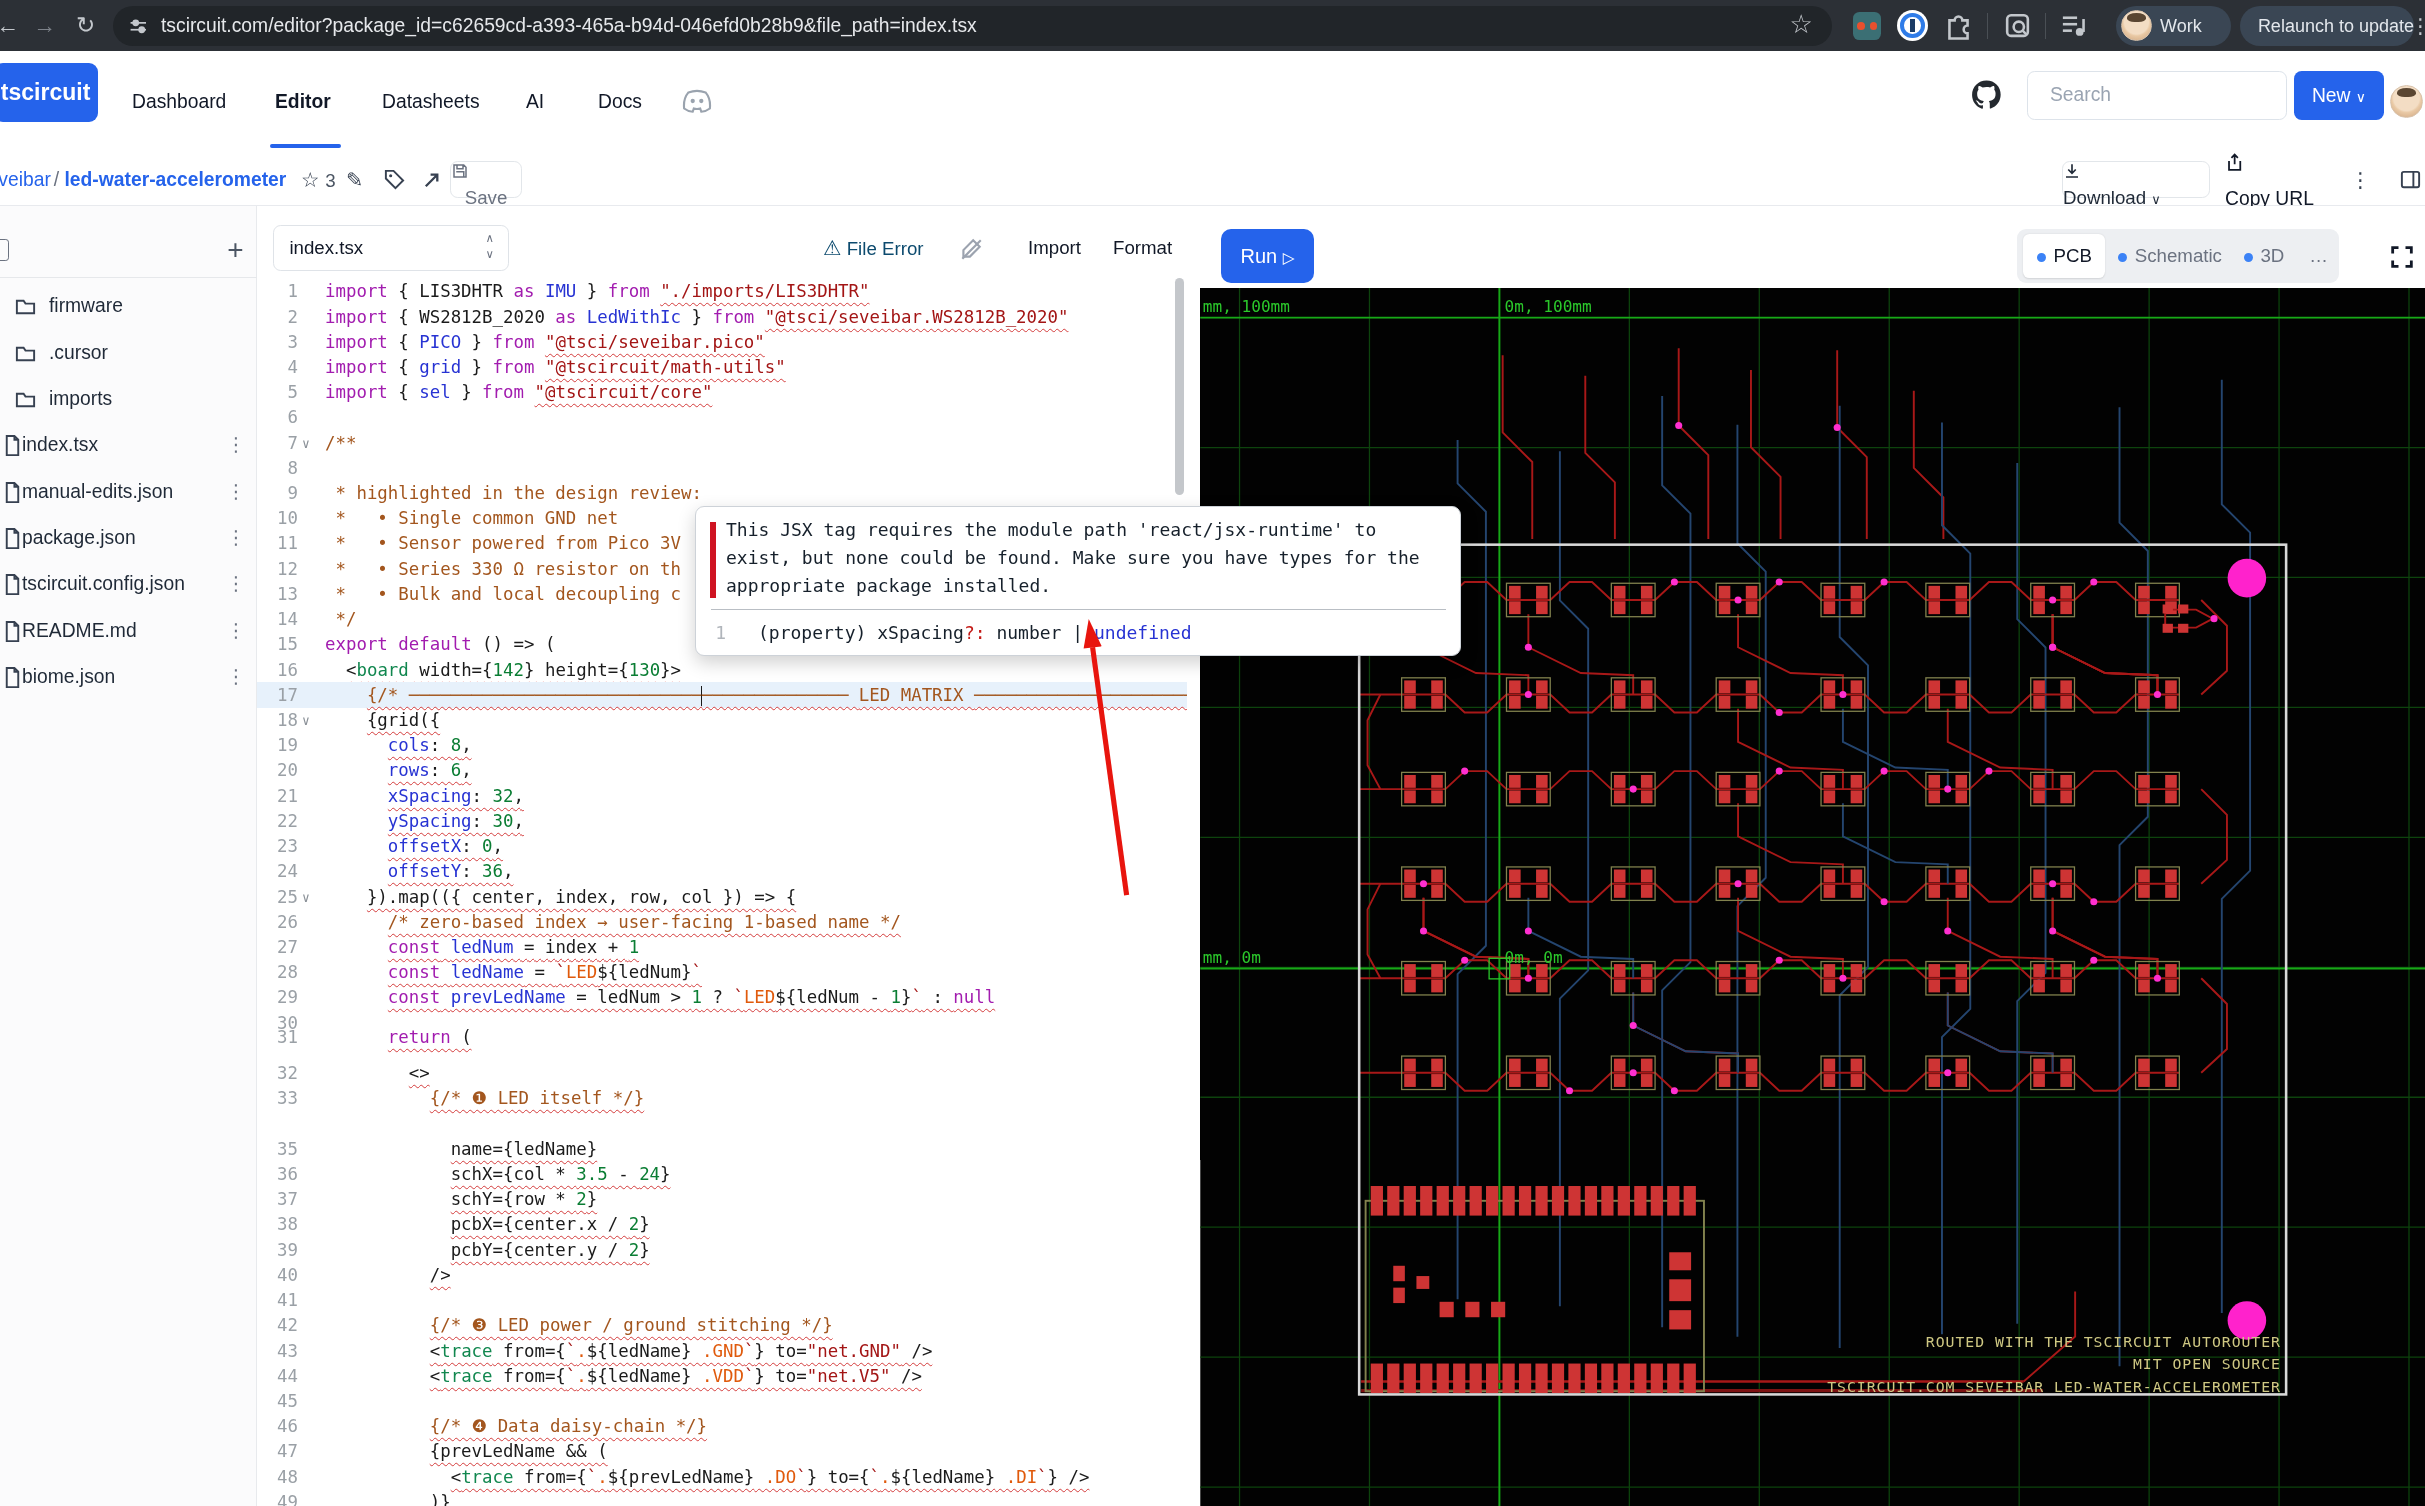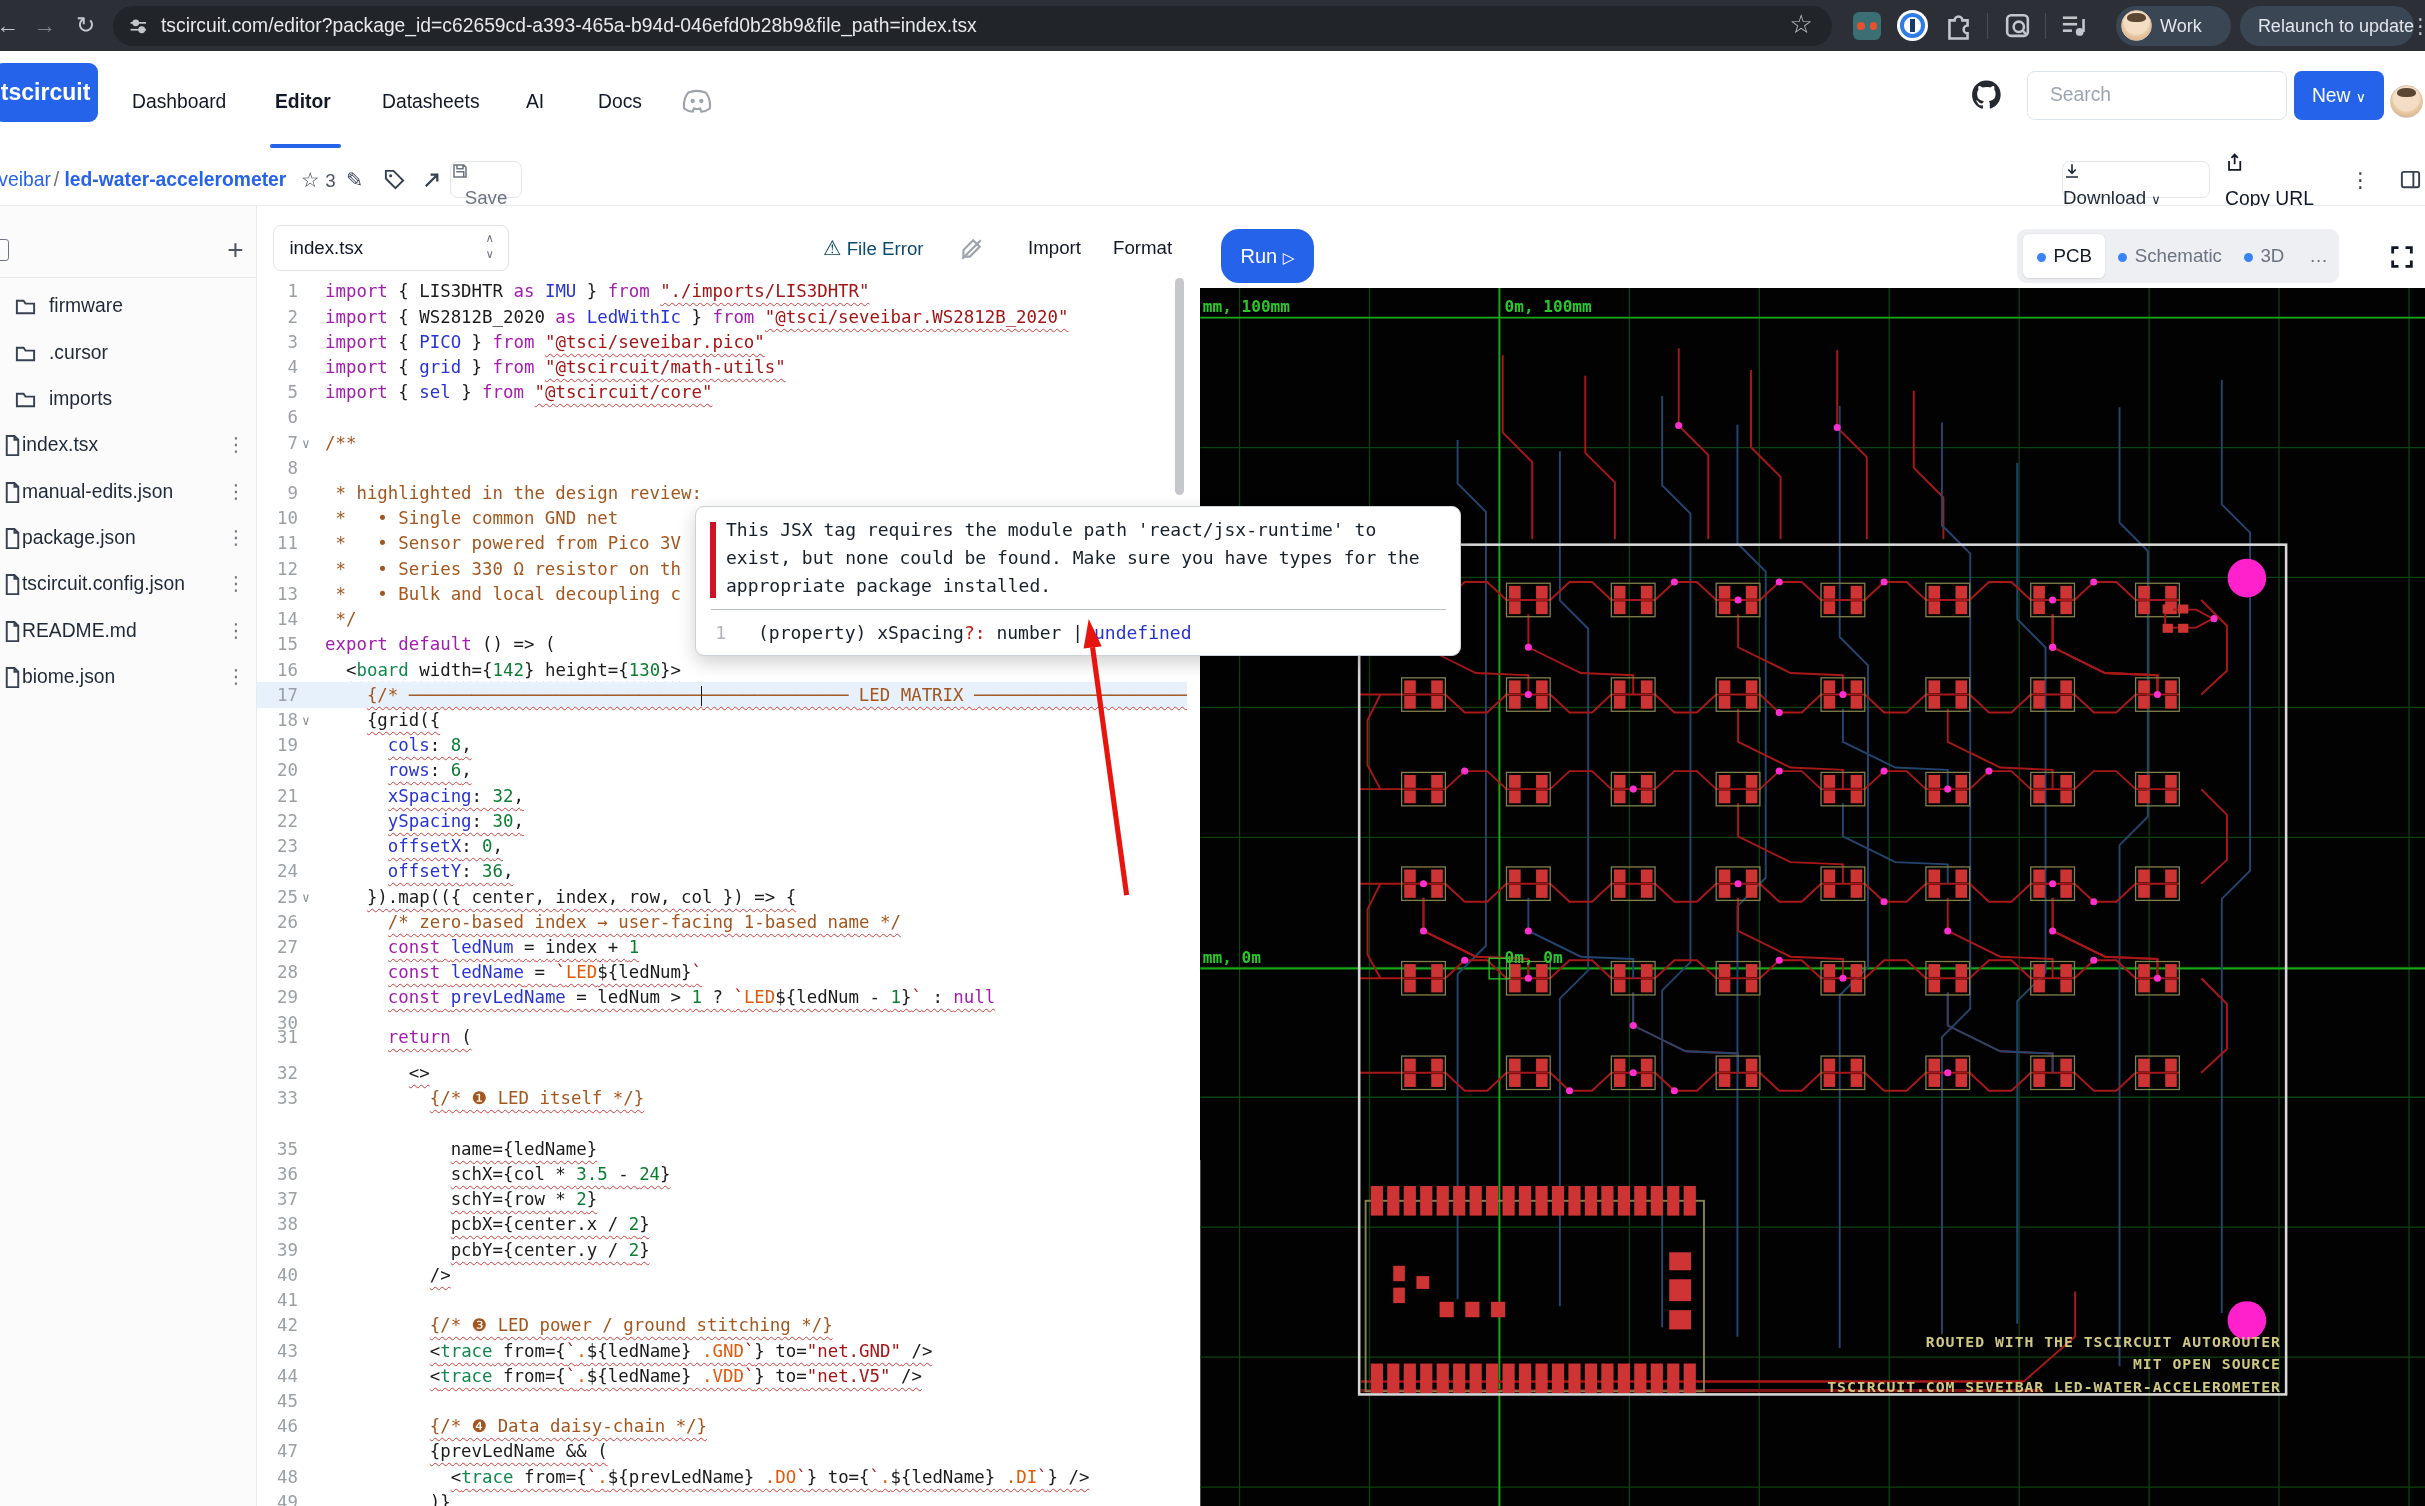--- a/index.html
+++ b/index.html
@@ -33,21 +33,21 @@
   .bc-link { color:#2563eb; font-size:19.3px; }
   .bc-sep { color:#6b7280; font-size:19.3px; }
   .ghost-ic { color:#374151; font-size:20.6px; }
   .pill-btn { border:1.3px solid #e2e6ea; border-radius:7.7px; background:#fff; color:#6b7280; font-size:18.7px; }
 
   
   #toolband { left:257px; top:206px; width:2168px; height:82px; background:#fff; }
   #file-select { left:16px; top:19.3px; width:236px; height:46px; border:1.3px solid #dfe3e8; border-radius:7.7px; color:#111827; font-size:18.7px; }
   #file-error { color:#0c4a6e; font-size:18.7px; }
   .tool-link { color:#111827; font-size:18.7px; }
-  #run-btn { left:964px; top:23px; width:93px; height:54px; background:#2563eb; border-radius:18px;
+  #run-btn { left:964px; top:23px; width:93px; height:54px; background:#2563eb; border-radius:10px;
     color:#fff; font-size:20px; text-align:center; line-height:54px; }
   #tabs-pill { left:1760px; top:23px; width:322px; height:54px; background:#edeff2; border-radius:9px; }
   .tab { height:44px; top:5.1px; border-radius:6.4px; font-size:18.7px; line-height:44px; color:#6b7280; }
   .tab.active { background:#fff; color:#111827; box-shadow:0 0.6px 1.9px rgba(0,0,0,.12); }
   .tab .dot { display:inline-block; width:9px; height:9px; border-radius:50%; background:#3b82f6; margin-right:7.7px; }
 
   
   #filepanel { left:0; top:206px; width:257px; height:1301px; background:#fbfbfc; border-right:1.3px solid #e8eaed; }
   #panel-div { left:0; top:71px; width:257px; height:1.3px; background:#e6e8eb; }
   .tree-row { left:0; width:257px; height:46px; }
@@ -73,21 +73,21 @@
     border-radius:9px; box-shadow:0 6.4px 18px rgba(0,0,0,.18); z-index:50; }
   #tt-redbar { left:14px; top:15.4px; width:5.8px; height:76px; background:#cf1322; }
   #tt-msg { left:30px; top:9px; width:718px; font-family:"DejaVu Sans Mono", monospace; font-size:18px; line-height:28px; color:#16202b; }
   #tt-div { left:15.4px; top:102px; width:735px; height:1.3px; background:#b9bec4; }
   #tt-prop { left:0; top:109px; width:766px; height:33px; font-family:"DejaVu Sans Mono", monospace; font-size:18px; line-height:33px; }
   #tt-ln { position:absolute; left:19.3px; color:#b0b5bb; }
   #tt-ptext { position:absolute; left:62px; white-space:pre; color:#16202b; }
   .err { color:#c41a16; }
 
   
-  #pcb { left:1200px; top:288px; width:1226px; height:872px; background:#020202;font-weight:bold; }
+  #pcb { left:1200px; top:288px; width:1226px; height:872px; background:#020202; }
   #arrow-svg { left:1029px; top:598px; width:167px; height:322px; z-index:60; pointer-events:none; }
 
   svg { display:block; }
 </style>
 </head>
 <body>
 
 <div class="abs" id="chrome">
   <div class="abs chrome-ic" style="left:-3.9px;top:0">←</div>
   <div class="abs chrome-ic dim" style="left:33px;top:0">→</div>

